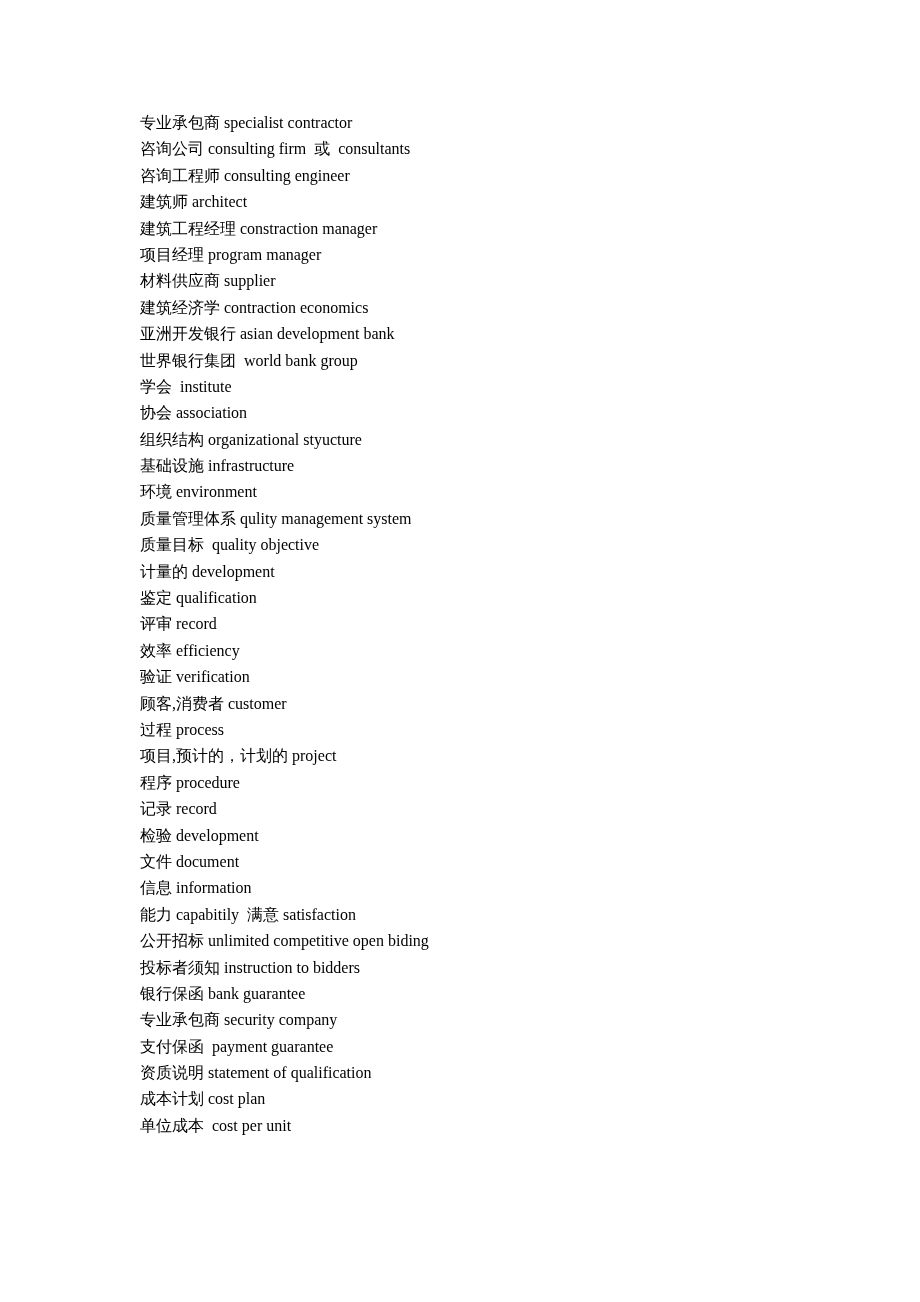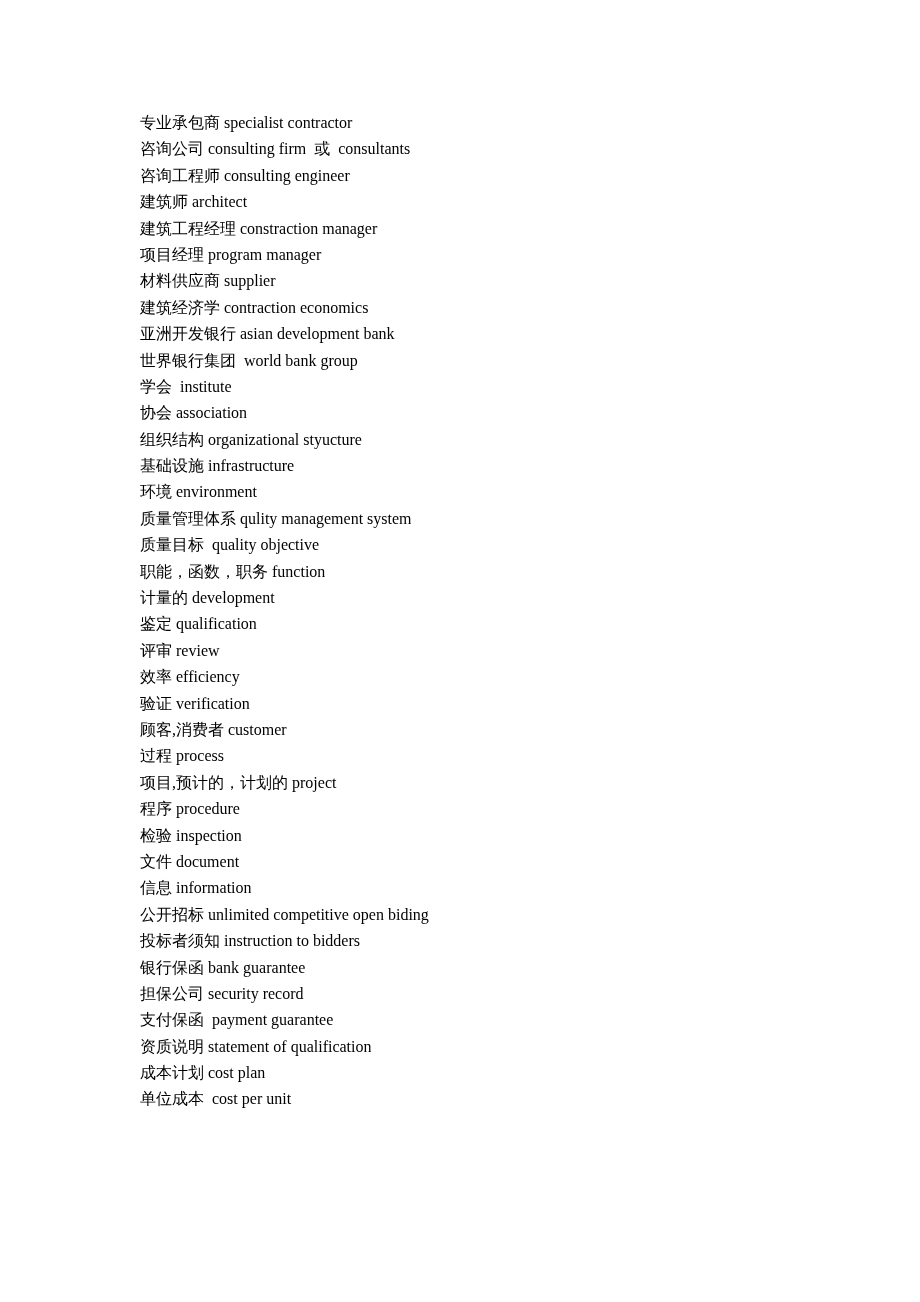--- a/index.html
+++ b/index.html
@@ -35,34 +35,35 @@
     <div class="entry">建筑经济学 contraction economics</div>
     <div class="entry">亚洲开发银行 asian development bank</div>
     <div class="entry">世界银行集团  world bank group</div>
     <div class="entry">学会  institute</div>
     <div class="entry">协会 association</div>
     <div class="entry">组织结构 organizational styucture</div>
     <div class="entry">基础设施 infrastructure</div>
     <div class="entry">环境 environment</div>
     <div class="entry">质量管理体系 qulity management system</div>
     <div class="entry">质量目标  quality objective</div>
-    <div class="entry">职能，函数，职务 function</div>
     <div class="entry">计量的 development</div>
     <div class="entry">鉴定 qualification</div>
-    <div class="entry">评审 review</div>
+    <div class="entry">评审 record</div>
     <div class="entry">效率 efficiency</div>
     <div class="entry">验证 verification</div>
     <div class="entry">顾客,消费者 customer</div>
     <div class="entry">过程 process</div>
     <div class="entry">项目,预计的，计划的 project</div>
     <div class="entry">程序 procedure</div>
-    <div class="entry">检验 inspection</div>
+    <div class="entry">记录 record</div>
+    <div class="entry">检验 development</div>
     <div class="entry">文件 document</div>
     <div class="entry">信息 information</div>
+    <div class="entry">能力 capabitily  满意 satisfaction</div>
     <div class="entry">公开招标 unlimited competitive open biding</div>
     <div class="entry">投标者须知 instruction to bidders</div>
     <div class="entry">银行保函 bank guarantee</div>
-    <div class="entry">担保公司 security record</div>
+    <div class="entry">专业承包商 security company</div>
     <div class="entry">支付保函  payment guarantee</div>
     <div class="entry">资质说明 statement of qualification</div>
     <div class="entry">成本计划 cost plan</div>
     <div class="entry">单位成本  cost per unit</div>
   </div>
 
 </body></html>

